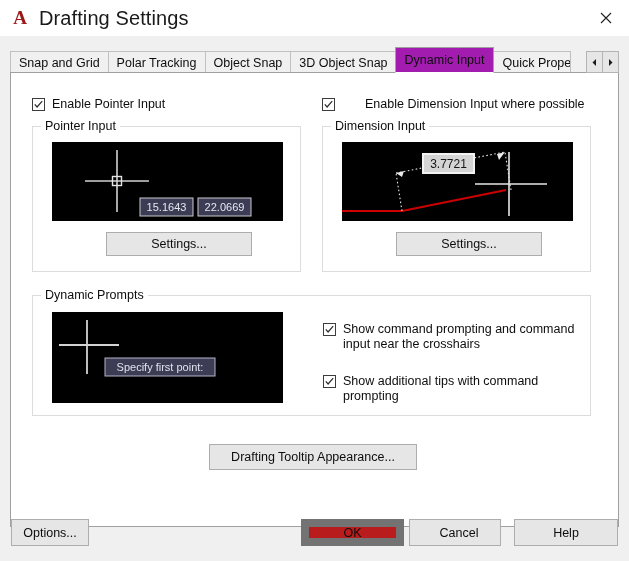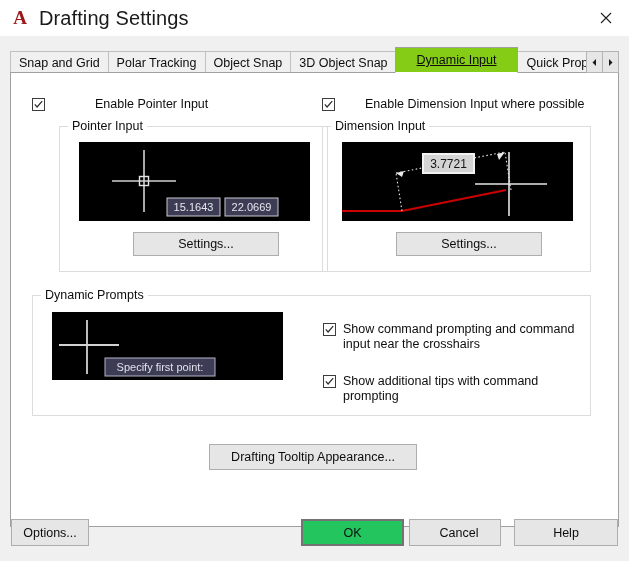--- a/index.html
+++ b/index.html
@@ -88,29 +88,28 @@
     border-bottom: none;
     margin-right: -1px;
     font-size: 12.5px;
     color: #0d0d0d;
     white-space: nowrap;
     box-sizing: border-box;
   }
   .tab.active {
     height: 26px;
     line-height: 25px;
-    background: #84cc16;
+    background: #a21caf;
     border: 1px solid #a0a0a0;
     border-bottom: 1px solid #ffffff;
     position: relative;
     z-index: 5;
     margin-left: -1px;
     margin-right: -1px;
-    padding: 0 21px;
-    text-decoration: underline;
+    padding: 0 9px;
   }
   .tab.clipped {
     overflow: hidden;
     max-width: 78px;
   }
   .tab-scrollers {
     position: absolute;
     right: 0;
     bottom: 0;
     display: flex;
@@ -201,22 +200,22 @@
     border: 1px solid #adadad;
     box-sizing: border-box;
     font-size: 12.5px;
     color: #0d0d0d;
     display: flex;
     align-items: center;
     justify-content: center;
     font-family: "Liberation Sans", sans-serif;
   }
   .btn.focused {
-    border: 2px solid #737373;
-    background: #22c55e;
+    border: 8px solid #737373;
+    background: #b91c1c;
   }
 
   
   .footer {
     position: absolute;
     left: 0;
     bottom: 0;
     width: 629px;
     height: 58px;
   }
@@ -254,39 +253,39 @@
       <div class="scroll-btn">
         <svg width="9" height="9" viewBox="0 0 9 9">
           <path d="M3 1 L6.5 4.5 L3 8 Z" fill="#1a1a1a"></path>
         </svg>
       </div>
     </div>
   </div>
 
   <div class="tabpage">
 
-    <div class="cb-row" style="left:21px; top:24px;gap:43px;">
+    <div class="cb-row" style="left:21px; top:24px;">
       <span class="checkbox">
         <svg width="11" height="11" viewBox="0 0 11 11">
           <path d="M1.8 5.4 L4.1 8 L9.2 2.2" stroke="#2b2b2b" stroke-width="1.2" fill="none"></path>
         </svg>
       </span>
       <span class="cb-label">Enable Pointer Input</span>
     </div>
 
     <div class="cb-row" style="left:311px; top:24px;gap:23px;">
       <span class="checkbox">
         <svg width="11" height="11" viewBox="0 0 11 11">
           <path d="M1.8 5.4 L4.1 8 L9.2 2.2" stroke="#2b2b2b" stroke-width="1.2" fill="none"></path>
         </svg>
       </span>
       <span class="cb-label">Enable Dimension Input where possible</span>
     </div>
 
-    <div class="group" style="left:21px; top:53px; width:269px; height:146px;margin-left:27px;">
+    <div class="group" style="left:21px; top:53px; width:269px; height:146px;">
       <span class="group-title">Pointer Input</span>
 
       <div class="preview" style="left:19px; top:15px; width:231px; height:79px;">
         <svg width="231" height="79" viewBox="0 0 231 79">
           <rect x="0" y="0" width="231" height="79" fill="#000000"></rect>
 
           <line x1="65" y1="8" x2="65" y2="70" stroke="#d2d2d2" stroke-width="1.6"></line>
           <line x1="33" y1="39" x2="97" y2="39" stroke="#d2d2d2" stroke-width="1.6"></line>
           <rect x="60.5" y="34.5" width="9" height="9" fill="none" stroke="#e4e4e4" stroke-width="1.4"></rect>
 
@@ -325,21 +324,21 @@
           <text x="106.5" y="26" font-family="Liberation Sans, sans-serif" font-size="12" fill="#141414" text-anchor="middle">3.7721</text>
         </svg>
       </div>
 
       <div class="btn" style="left:73px; top:105px; width:146px; height:24px;">Settings...</div>
     </div>
 
     <div class="group" style="left:21px; top:222px; width:559px; height:121px;">
       <span class="group-title">Dynamic Prompts</span>
 
-      <div class="preview" style="left:19px; top:16px; width:231px; height:68px;">
+      <div class="preview" style="left:19px; top:16px; width:231px; height:91px;">
         <svg width="231" height="79" viewBox="0 0 231 79">
           <rect x="0" y="0" width="231" height="79" fill="#000000"></rect>
 
           <line x1="35" y1="8" x2="35" y2="62" stroke="#d2d2d2" stroke-width="1.8"></line>
           <line x1="7" y1="33" x2="67" y2="33" stroke="#d2d2d2" stroke-width="1.8"></line>
 
           <rect x="53" y="46" width="110" height="18" fill="#3c3c54" stroke="#b4b4c8" stroke-width="1"></rect>
           <text x="108" y="59" font-family="Liberation Sans, sans-serif" font-size="11" fill="#e1e1ee" text-anchor="middle">Specify first point:</text>
         </svg>
       </div>

